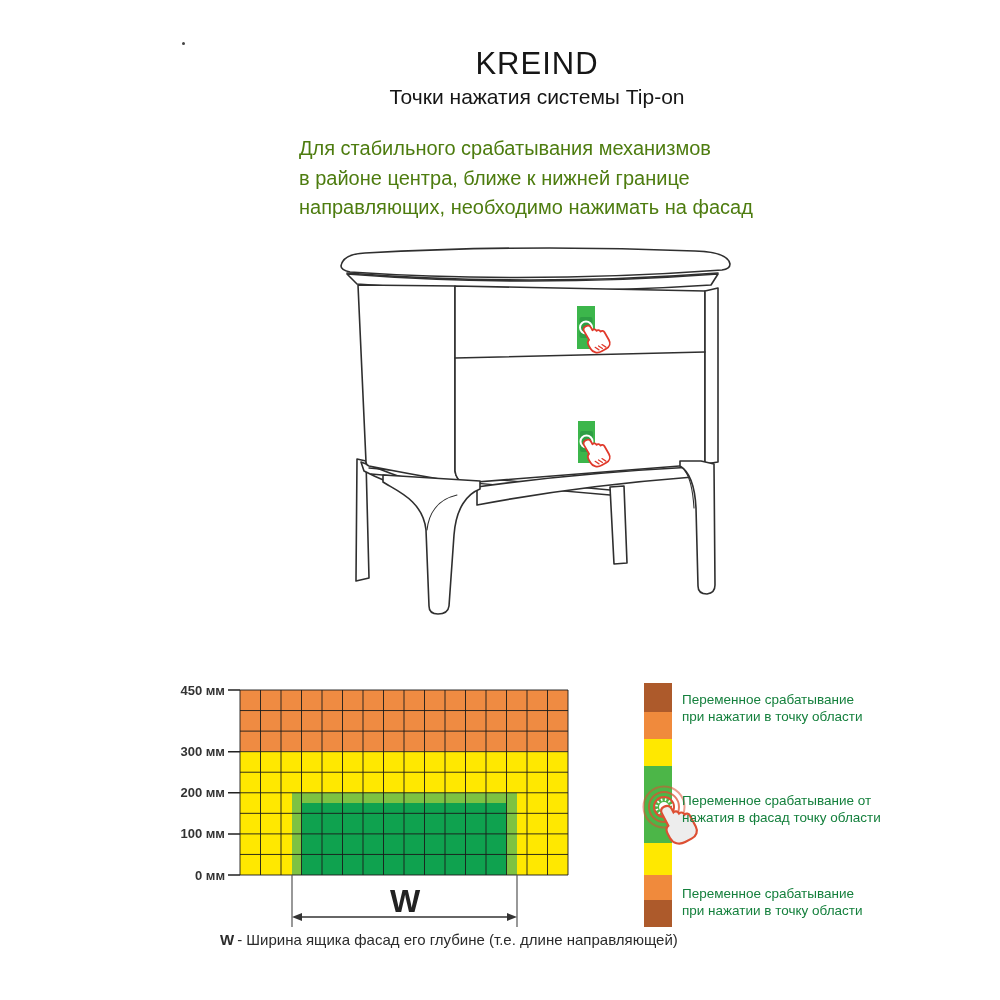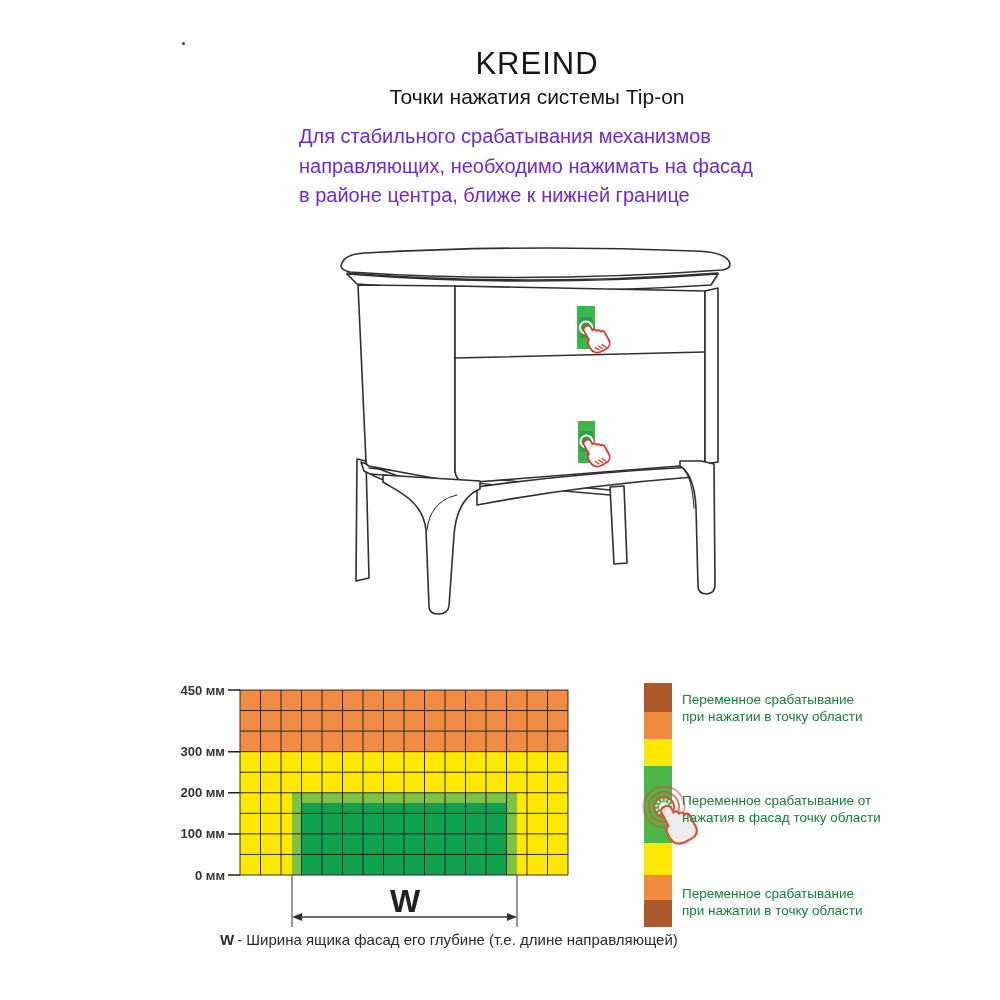--- a/index.html
+++ b/index.html
@@ -2,21 +2,21 @@
 <html><head>
 <meta charset="utf-8">
 <style>
   html,body{margin:0;padding:0;background:#fff;}
   .canvas{position:relative;width:1000px;height:1000px;background:#fff;overflow:hidden;
           font-family:"Liberation Sans", sans-serif;color:#1c1c1c;margin-left:37px;}
   .abs{position:absolute;}
   .speck{left:145px;top:42px;width:3px;height:3px;background:#444;border-radius:50%;}
   .title{left:0;top:46px;width:1000px;text-align:center;font-size:31px;letter-spacing:1px;color:#161616;}
   .subtitle{left:0;top:85px;width:1000px;text-align:center;font-size:21px;color:#161616;}
-  .intro{left:262px;top:122px;width:500px;font-size:20px;line-height:29.5px;color:#6d28d9;}
+  .intro{left:262px;top:134px;width:500px;font-size:20px;line-height:29.5px;color:#4d7c0f;}
   .furniture-svg{left:240px;top:240px;}
   .chart-svg{left:140px;top:670px;}
   .tick-label{font-size:13px;font-weight:600;fill:#333;}
   .w-label{font-size:32px;font-weight:700;fill:#222;}
   .caption{left:183px;top:931px;font-size:15px;color:#2b2b2b;white-space:nowrap;}
   .caption b{font-weight:700;margin-right:3px;}
   .legend-bar{left:607px;top:683px;width:28px;display:flex;flex-direction:column;}
   .legend-text{left:645px;width:330px;font-size:13.5px;line-height:16.5px;color:#15803d;}
   .lt-1{top:692px;} .lt-2{top:793px;} .lt-3{top:886px;}
   .legend-hand{left:596px;top:776px;}
@@ -26,22 +26,22 @@
 
 <div class="canvas">
 
   <div class="abs speck"></div>
 
   <div class="abs title">KREIND</div>
   <div class="abs subtitle">Точки нажатия системы Tip-on</div>
 
   <div class="abs intro">
     <div>Для стабильного срабатывания механизмов</div>
+    <div>в районе центра, ближе к нижней границе</div>
     <div>направляющих, необходимо нажимать на фасад</div>
-    <div>в районе центра, ближе к нижней границе</div>
   </div>
 
   <svg class="abs furniture-svg" width="520" height="390" viewBox="0 0 520 390" fill="none" stroke="#2F2F2F" stroke-width="1.6" stroke-linejoin="round" stroke-linecap="round">
 
     <path fill="#fff" d="M64,26 Q66,14 88,13 Q250,4 418,11 Q451,12 453,24 Q453,29 445,30 Q250,44 73,32 Q64,30 64,26 Z"></path>
     <path d="M70,33 Q250,47 441,33"></path>
     <path fill="#fff" d="M70,34 Q250,48 441,34 L434,45 Q250,57 80,44 Z"></path>
 
     <path fill="#fff" d="M80,219 L89,221 L92,338 L79,341 Z"></path>
     <path fill="#fff" d="M84,222 Q114,234 144,244 L141,253 Q108,242 87,231 Z"></path>

